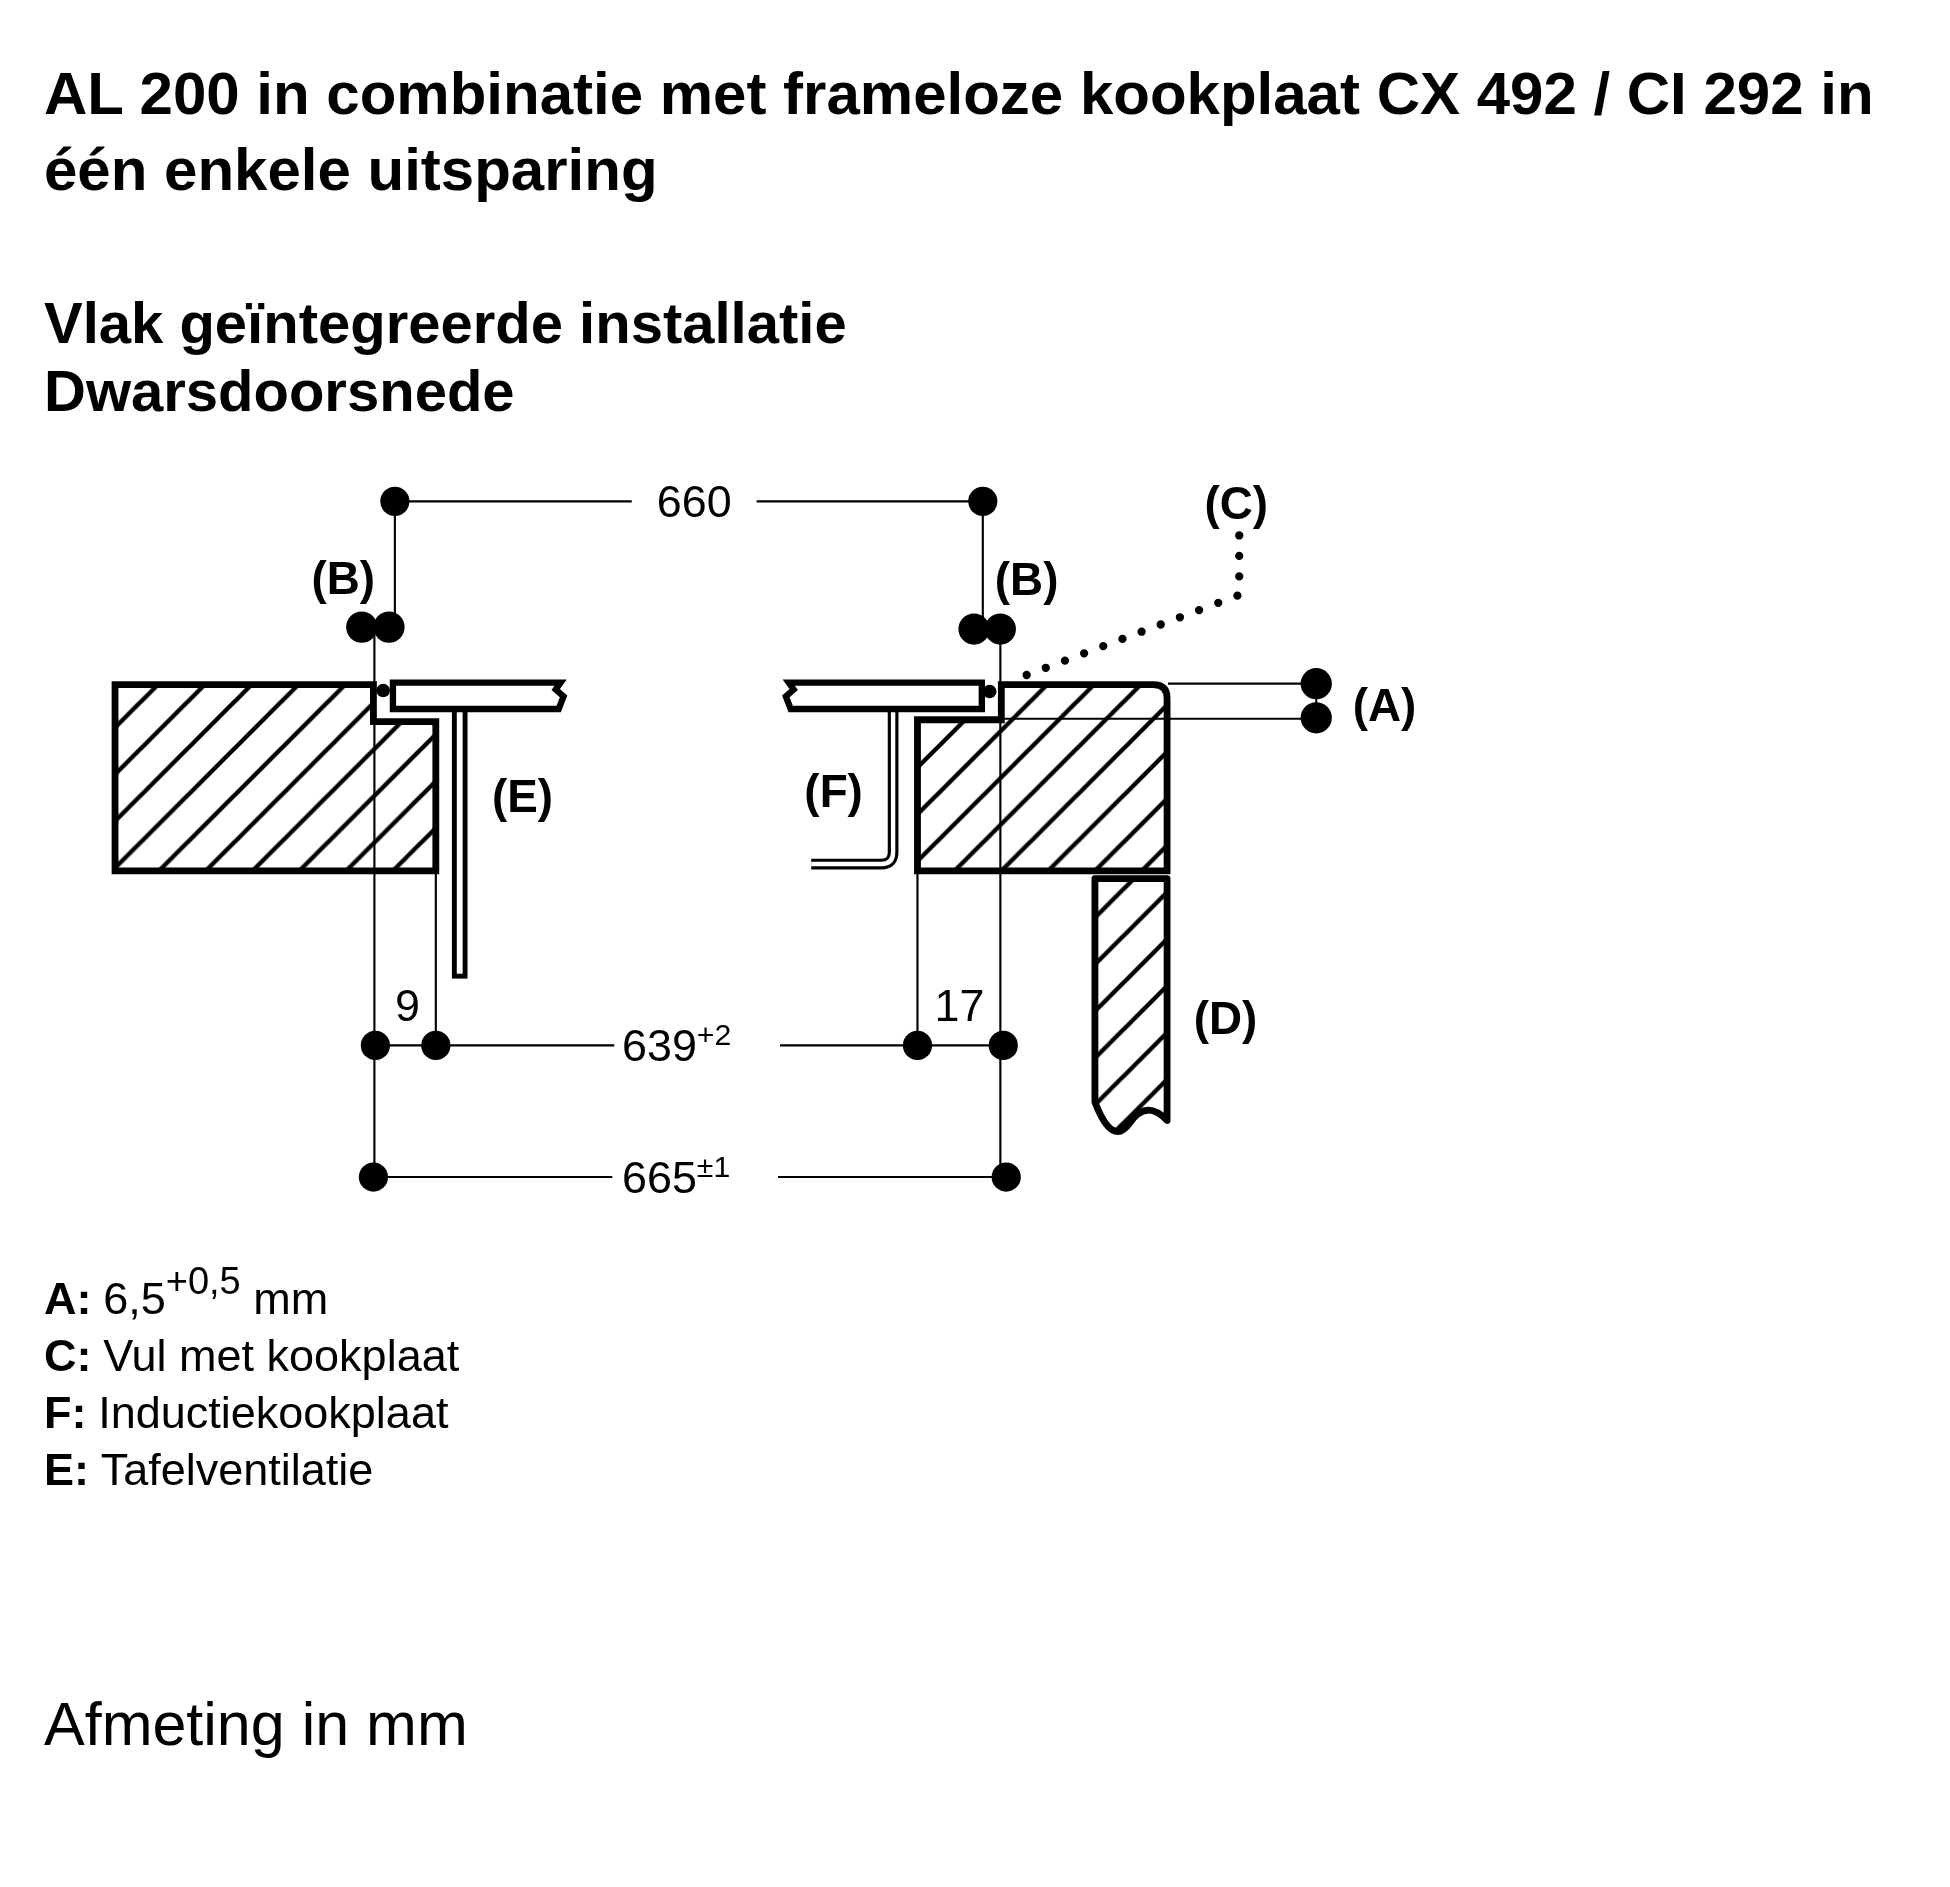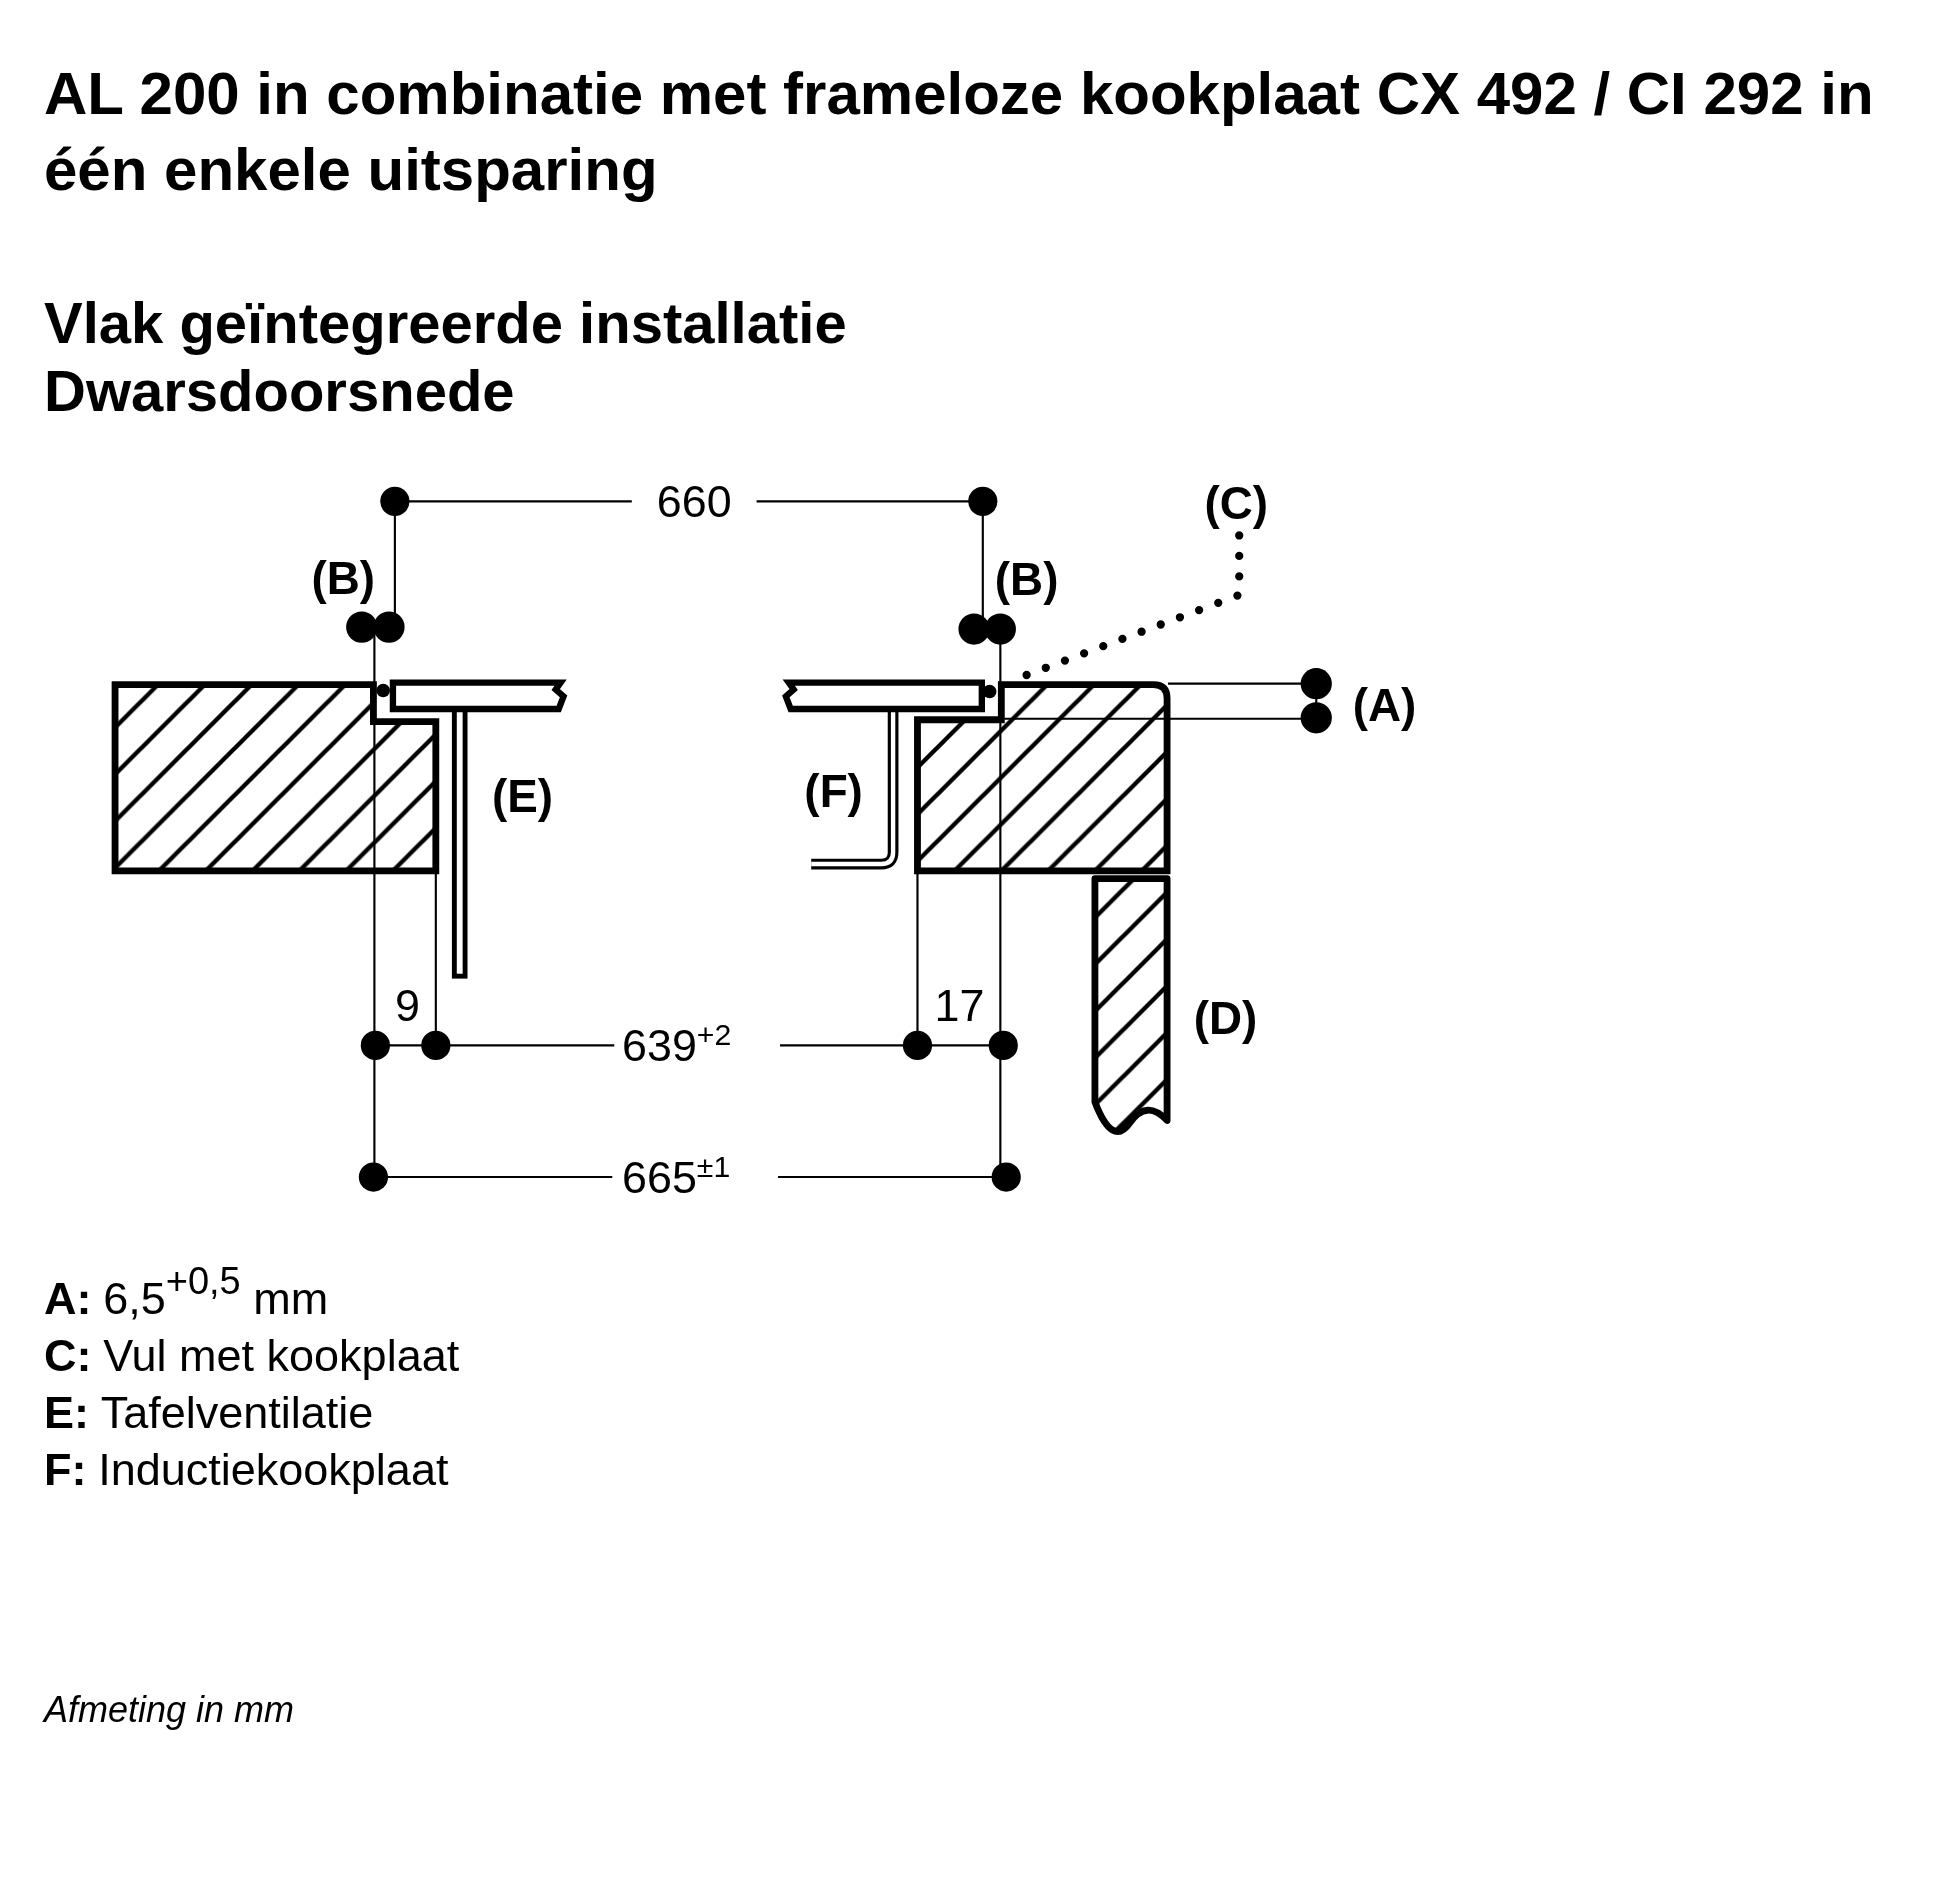--- a/index.html
+++ b/index.html
@@ -7,21 +7,21 @@
     width:1950px;height:1887px;position:relative;background:#ffffff;
     font-family:"Liberation Sans",sans-serif;color:#000;
     -webkit-font-smoothing:antialiased;
   }
   .abs{position:absolute;}
   .title-block{left:44px;top:56px;font-size:60px;font-weight:700;line-height:76px;letter-spacing:0;}
   .heading-block{left:44px;top:289px;font-size:58px;font-weight:700;line-height:68px;}
   .legend-block{left:44px;top:1270px;font-size:45px;line-height:57px;}
   .legend-row .lk{font-weight:700;margin-right:11.7px;}
   .legend-row sup{font-size:38px;position:relative;top:-3.9px;vertical-align:super;line-height:0;}
-  .footer-block{left:44px;top:1689px;font-size:36px;font-style:italic;}
+  .footer-block{left:44px;top:1689px;font-size:61px;}
   svg{position:absolute;left:0;top:0;}
   svg text{font-family:"Liberation Sans",sans-serif;}
   .dim{font-size:46px;font-weight:400;fill:#000;}
   .dimsup{font-size:31px;}
   .lbl{font-size:47px;font-weight:700;fill:#000;}
 </style>
 </head>
 <body>
 
 <div class="abs title-block">
@@ -111,21 +111,21 @@
 </svg>
 
 <div class="abs legend-block">
   <div class="legend-row">
     <span class="lk">A:</span><span class="lv">6,5</span><sup>+0,5</sup><span class="lv"> mm</span>
   </div>
   <div class="legend-row">
     <span class="lk">C:</span><span class="lv">Vul met kookplaat</span><sup></sup><span class="lv"></span>
   </div>
   <div class="legend-row">
-    <span class="lk">E:</span><span class="lv">Tafelventilatie</span><sup></sup><span class="lv"></span>
+    <span class="lk">F:</span><span class="lv">Inductiekookplaat</span><sup></sup><span class="lv"></span>
   </div>
   <div class="legend-row">
-    <span class="lk">F:</span><span class="lv">Inductiekookplaat</span><sup></sup><span class="lv"></span>
+    <span class="lk">E:</span><span class="lv">Tafelventilatie</span><sup></sup><span class="lv"></span>
   </div>
 </div>
 
 <div class="abs footer-block">Afmeting in mm</div>
 
 
 </body></html>

